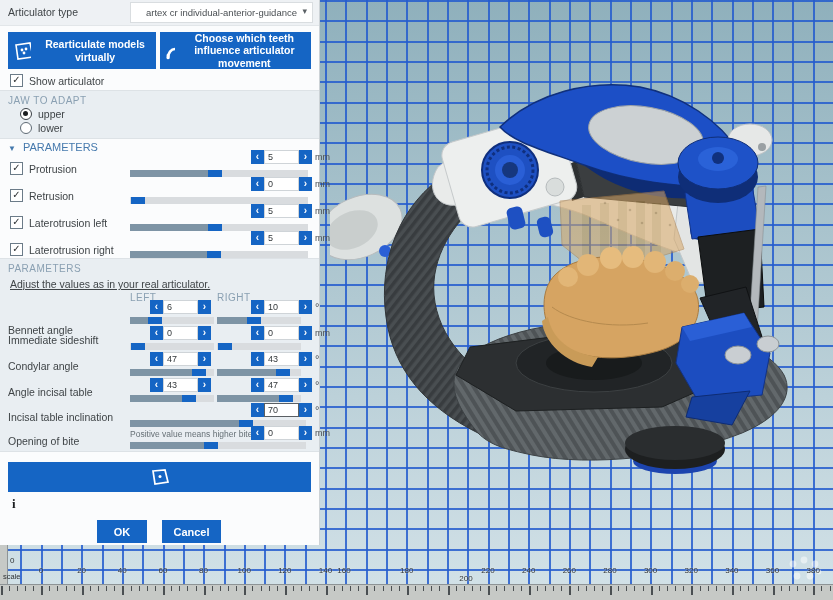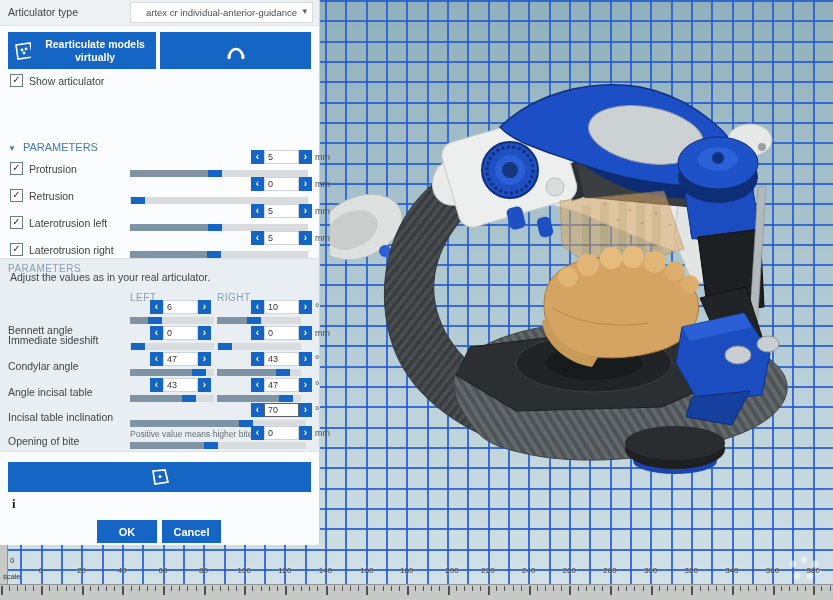--- a/index.html
+++ b/index.html
@@ -216,27 +216,39 @@
         <circle cx="12" cy="13" r="1.4" fill="#fff"></circle>
       </svg>
       <span>Rearticulate models virtually</span>
     </div>
     <div class="abs blue-btn act-btn" style="left:160px;width:151px;">
       <svg width="22" height="22">
         <path d="M4,18 a7,9 0 0 1 14,0" fill="none" stroke="#fff" stroke-width="2.6" stroke-linecap="round"></path>
         <rect x="2.6" y="14" width="3" height="5" rx="1" fill="#fff"></rect>
         <rect x="16.4" y="14" width="3" height="5" rx="1" fill="#fff"></rect>
       </svg>
+      <span>Choose which teeth influence articulator movement</span>
     </div>
 
     <label class="abs chkline" style="left:10px;top:74px;">
       <span class="cbox">✓</span>
       <span>Show articulator</span>
     </label>
 
+    <div class="abs section" style="top:90px;height:47px;">
+      <span class="abs sec-title" style="left:8px;top:4px;">JAW TO ADAPT</span>
+      <label class="abs chkline" style="left:20px;top:17px;">
+        <span class="radio checked"></span>
+        <span>upper</span>
+      </label>
+      <label class="abs chkline" style="left:20px;top:31px;">
+        <span class="radio"></span>
+        <span>lower</span>
+      </label>
+    </div>
 
     <div class="abs mov-header" style="left:8px;top:141px;">
       <i>▼</i>
       <span>PARAMETERS</span>
     </div>
 
     <div class="mrow" style="top:150px;">
       <label class="abs chkline" style="left:10px;top:12px;">
         <span class="cbox">✓</span>
         <span>Protrusion</span>
@@ -299,21 +311,21 @@
           <i class="spunit">mm</i>
       </span>
       <span class="track" style="left:130px;top:20px;width:178px;">
         <i class="fill" style="width:43%;"></i>
           <i class="thumb" style="left:43%;"></i>
       </span>
     </div>
 
     <div class="abs section" style="top:258px;height:192px;">
       <span class="abs sec-title" style="left:8px;top:4px;text-align:right;">PARAMETERS</span>
-      <span class="abs" style="left:10px;top:12px;">Adjust the values as in your real articulator.</span>
+      <span class="abs" style="left:10px;top:19px;text-decoration:underline;">Adjust the values as in your real articulator.</span>
       <span class="abs sec-title" style="left:130px;top:33px;">LEFT</span>
       <span class="abs sec-title" style="left:217px;top:33px;">RIGHT</span>
 
       <div class="prow" style="top:41px;height:26px;">
         <span class="plabel" style="top:24px;">Bennett angle</span>
         <span class="spin" style="left:150px;top:0;">
           <i class="spbtn">‹</i>
             <i class="spval">6</i>
             <i class="spbtn">›</i>
         </span>
@@ -433,39 +445,39 @@
     </div>
 
     <div class="abs blue-btn start-btn">
       <svg width="22" height="20">
         <path d="M4,4 L16,3 L19,15 L6,17 Z" fill="none" stroke="#fff" stroke-width="1.7"></path>
         <circle cx="11" cy="9.5" r="1.5" fill="#fff"></circle>
       </svg>
     </div>
     <span class="abs info-i">i</span>
 
-    <div class="abs blue-btn dlg-btn" style="left:97px;top:520px;width:60px;">OK</div>
+    <div class="abs blue-btn dlg-btn" style="left:97px;top:520px;width:50px;">OK</div>
     <div class="abs blue-btn dlg-btn" style="left:162px;top:520px;width:59px;">Cancel</div>
   </div>
 
   <div class="vruler"></div>
   <span class="origin-label">0</span>
   <div class="ruler-numbers">
     <span class="scale-label">scale</span>
   <span class="rnum" style="left: 41px;">0</span>
       <span class="rnum" style="left: 81.64px;">20</span>
       <span class="rnum" style="left: 122.28px;">40</span>
       <span class="rnum" style="left: 162.92px;">60</span>
       <span class="rnum" style="left: 203.56px;">80</span>
       <span class="rnum" style="left: 244.2px;">100</span>
       <span class="rnum" style="left: 284.84px;">120</span>
       <span class="rnum" style="left: 325.48px;">140</span>
-      <span class="rnum" style="left: 367px;">160</span>
+      <span class="rnum" style="left: 344px;">160</span>
       <span class="rnum" style="left: 406.76px;">180</span>
-      <span class="rnum" style="left: 452px;">200</span>
+      <span class="rnum" style="left: 466px; margin-top: 8px;">200</span>
       <span class="rnum" style="left: 488.04px;">220</span>
       <span class="rnum" style="left: 528.68px;">240</span>
       <span class="rnum" style="left: 569.32px;">260</span>
       <span class="rnum" style="left: 609.96px;">280</span>
       <span class="rnum" style="left: 650.6px;">300</span>
       <span class="rnum" style="left: 691.24px;">320</span>
       <span class="rnum" style="left: 731.88px;">340</span>
       <span class="rnum" style="left: 772.52px;">360</span>
       <span class="rnum" style="left: 813.16px;">380</span>
     </div>

